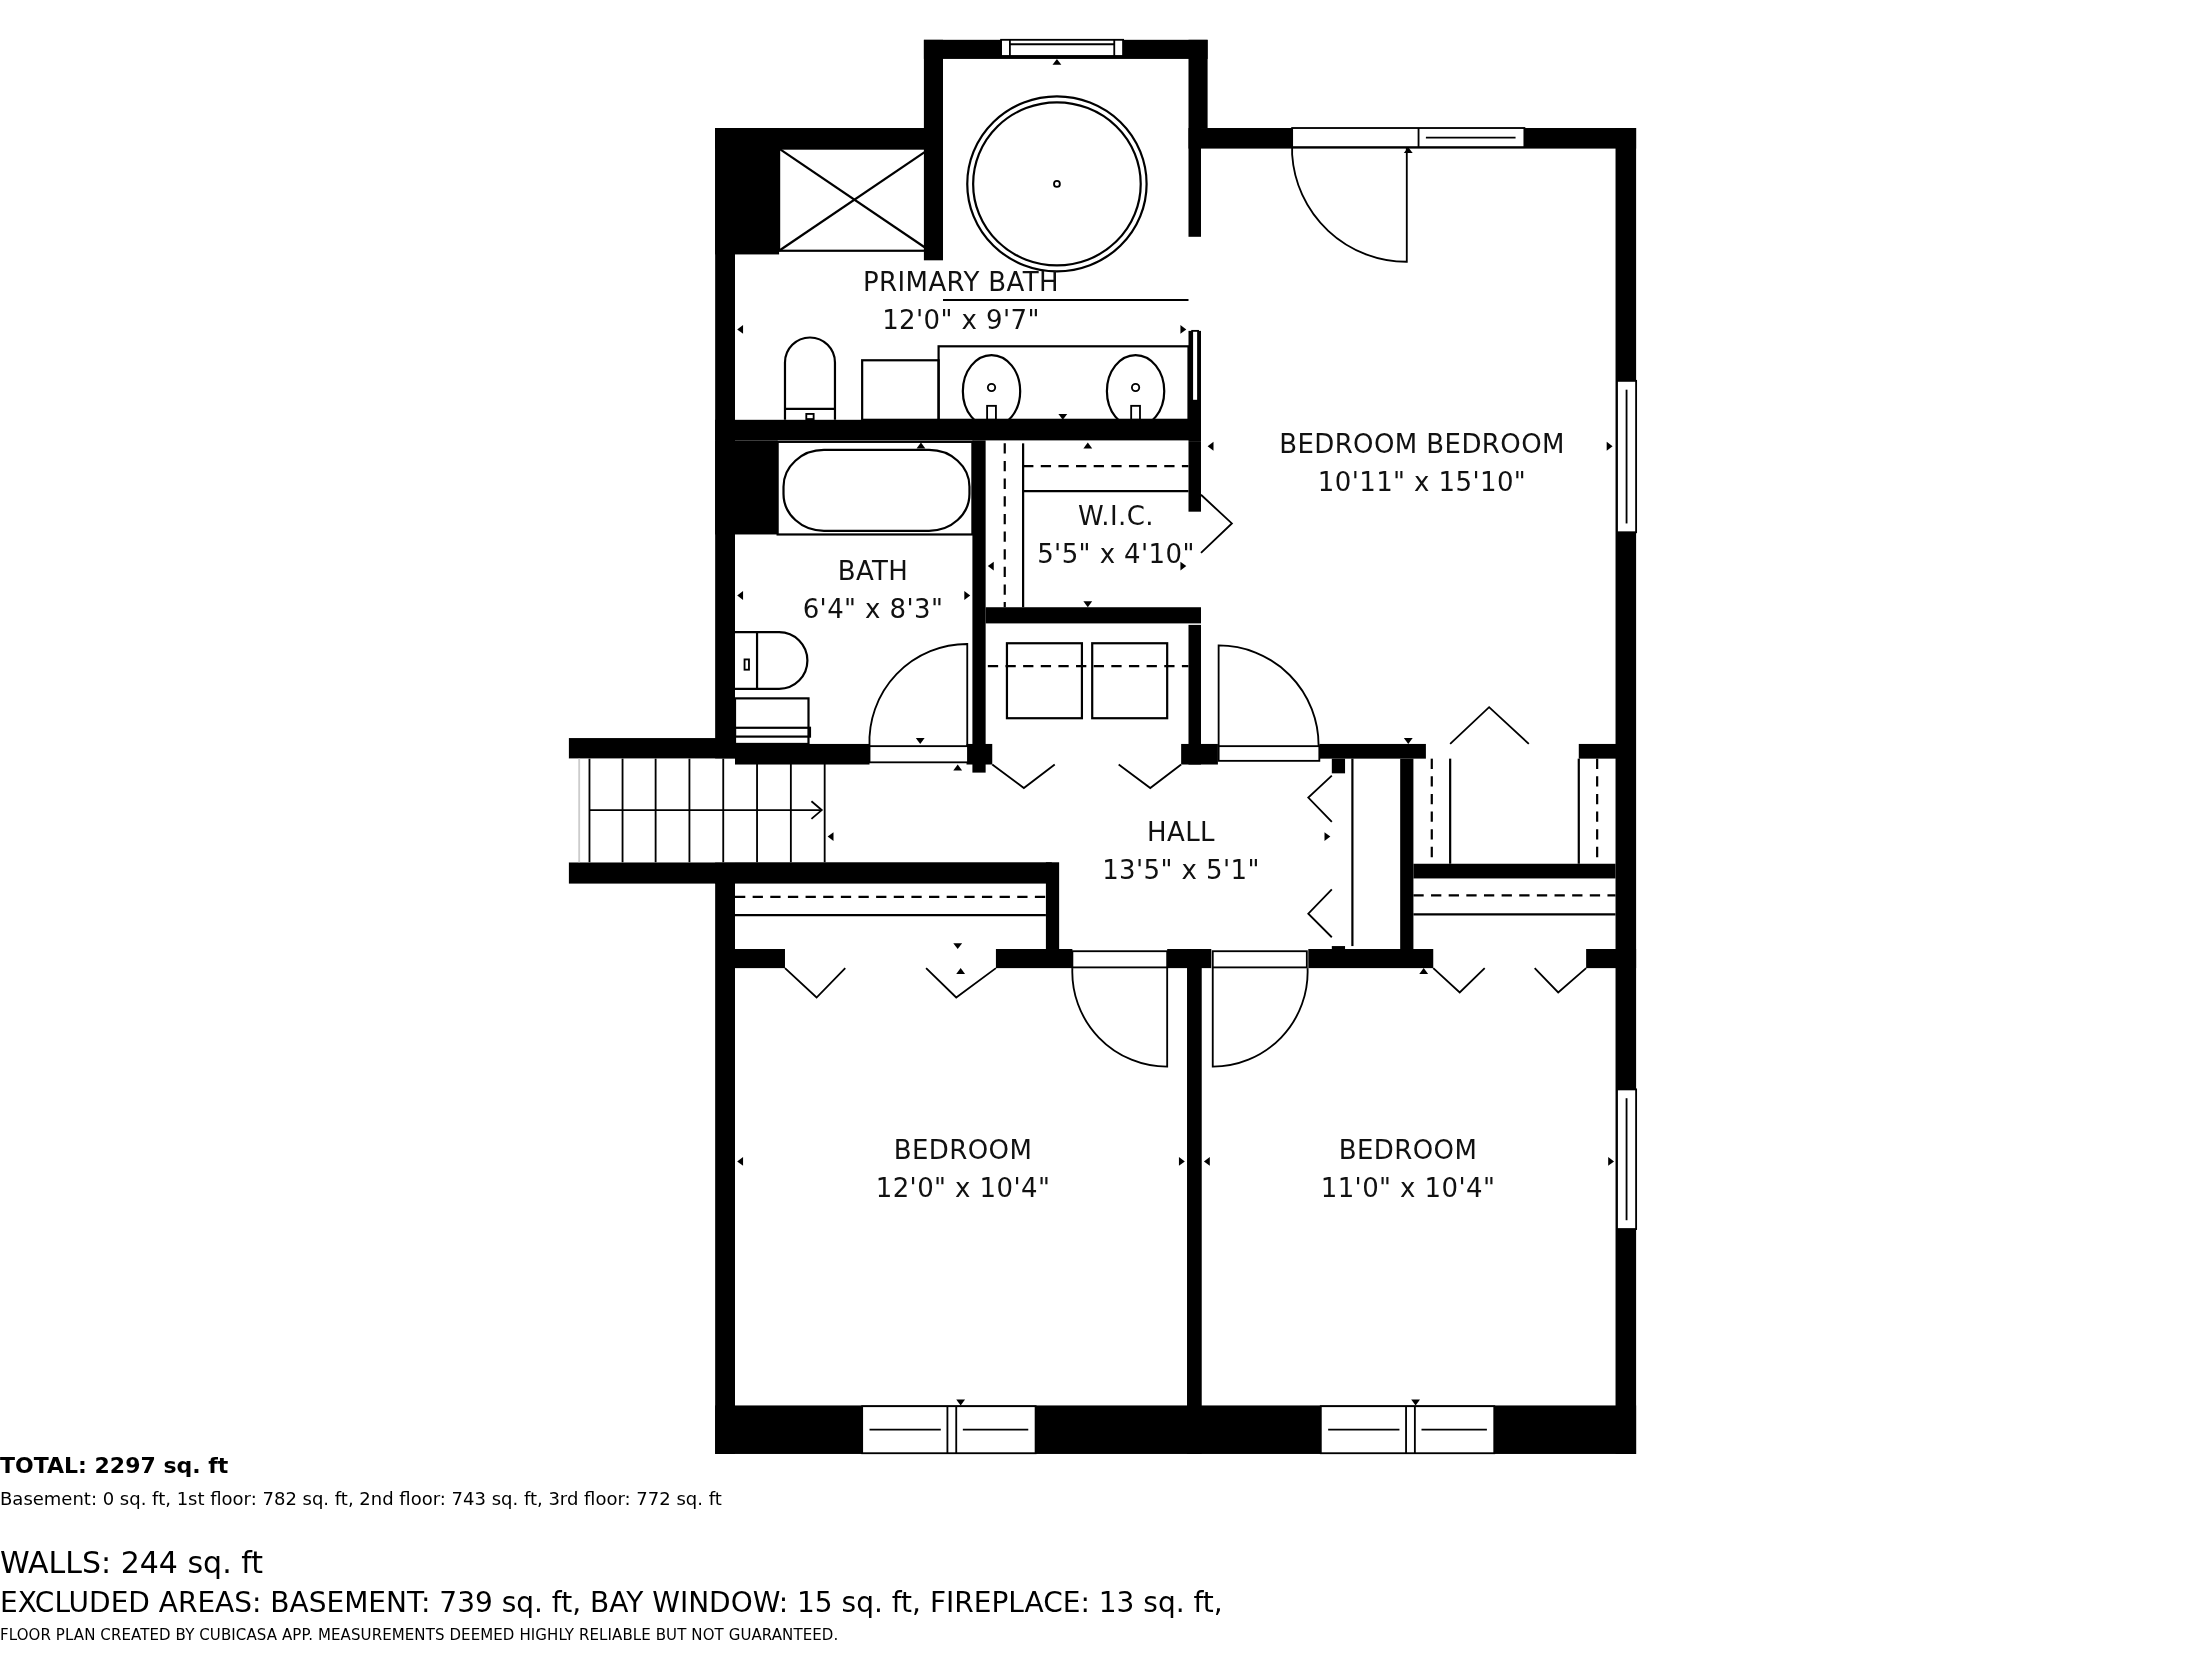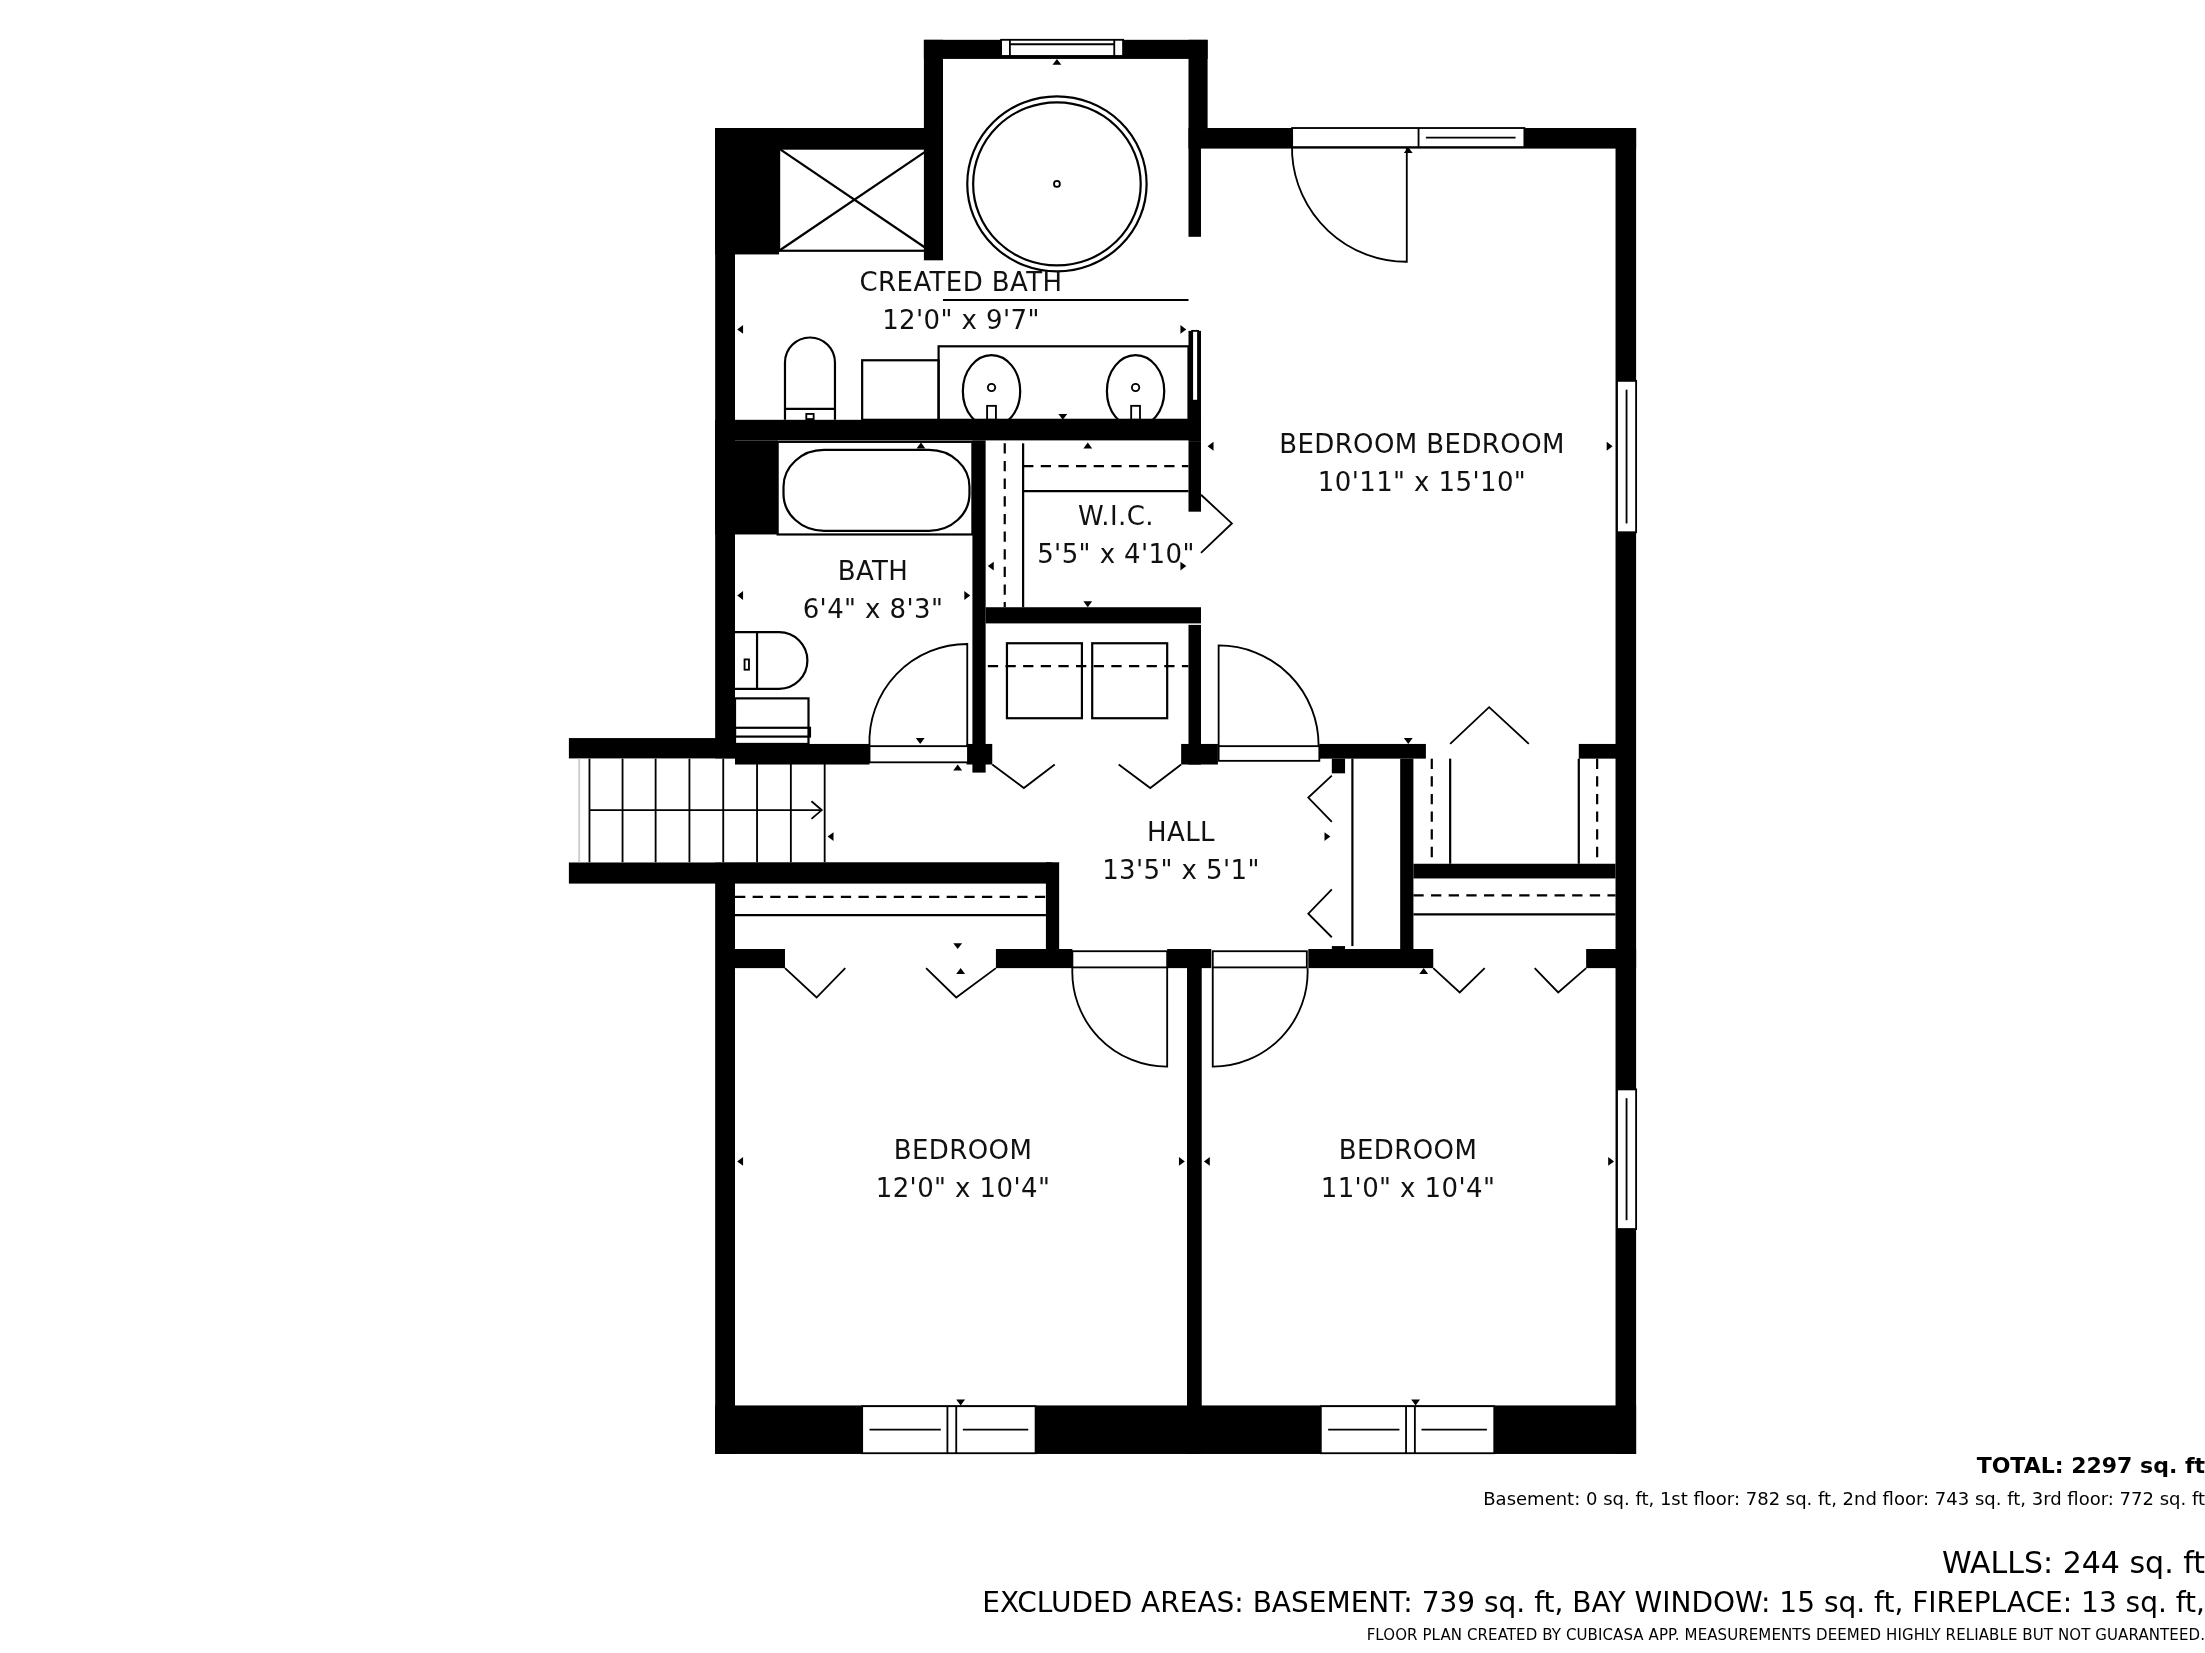--- a/index.html
+++ b/index.html
@@ -6,21 +6,21 @@
   body { width: 2205px; height: 1654px; position: relative; overflow: hidden; font-family: "DejaVu Sans", sans-serif; }
   #plan { position: absolute; left: 0; top: 0; width: 2205px; height: 1654px; }
   .wall { fill: #000; }
   .ln { stroke: #000; stroke-width: 3; fill: none; }
   .thin { stroke: #000; stroke-width: 2.5; fill: none; }
   .dash { stroke: #000; stroke-width: 3; fill: none; stroke-dasharray: 14 10; }
   .win { fill: #fff; stroke: #000; stroke-width: 2.5; }
   .gap { fill: #fff; }
   .tri { fill: #000; }
   .room-label { position: absolute; text-align: center; color: #111; font-family: "DejaVu Sans", sans-serif; font-size: 26px; line-height: 38px; transform: translateX(-50%); white-space: nowrap; letter-spacing: 0.4px; }
-  .summary { position: absolute; left: 0; width: 2205px; text-align: right; color: #000; font-family: "DejaVu Sans", sans-serif; }
+  .summary { position: absolute; left: 0; width: 2205px; text-align: left; color: #000; font-family: "DejaVu Sans", sans-serif; }
   .total { top: 1450px; font-size: 22px; font-weight: bold; line-height: 32px; }
   .line2 { top: 1483px; font-size: 18px; line-height: 32px; }
   .line3 { top: 1587px; font-size: 28px; line-height: 32px; }
   .line4 { top: 1547px; font-size: 30px; line-height: 32px; }
   .footer { top: 1600px; font-size: 15px; line-height: 14.7px; letter-spacing: 0.1px; margin-top: 28px; }
 </style>
 </head>
 <body>
 
 <svg id="plan" viewBox="0 0 3000 2250" xmlns="http://www.w3.org/2000/svg">
@@ -250,21 +250,21 @@
     <polygon class="tri" points="1612,1580 1604,1574 1604,1586"></polygon>
     <polygon class="tri" points="1638,1580 1646,1574 1646,1586"></polygon>
     <polygon class="tri" points="2196,1580 2188,1574 2188,1586"></polygon>
     <polygon class="tri" points="1937,1317 1931,1325 1943,1325"></polygon>
     <polygon class="tri" points="1307,1912 1301,1904 1313,1904"></polygon>
     <polygon class="tri" points="1926,1912 1920,1904 1932,1904"></polygon>
   </g>
 </svg>
 
 <div class="room-label" style="left:961px; top:263px;">
-  <div>CREATED BATH</div>
+  <div>PRIMARY BATH</div>
   <div>12'0" x 9'7"</div>
 </div>
 <div class="room-label" style="left:1422px; top:425px;">
   <div>BEDROOM BEDROOM</div>
   <div>10'11" x 15'10"</div>
 </div>
 <div class="room-label" style="left:1085px; top:497px;margin-left:31px;">
   <div>W.I.C.</div>
   <div>5'5" x 4'10"</div>
 </div>

